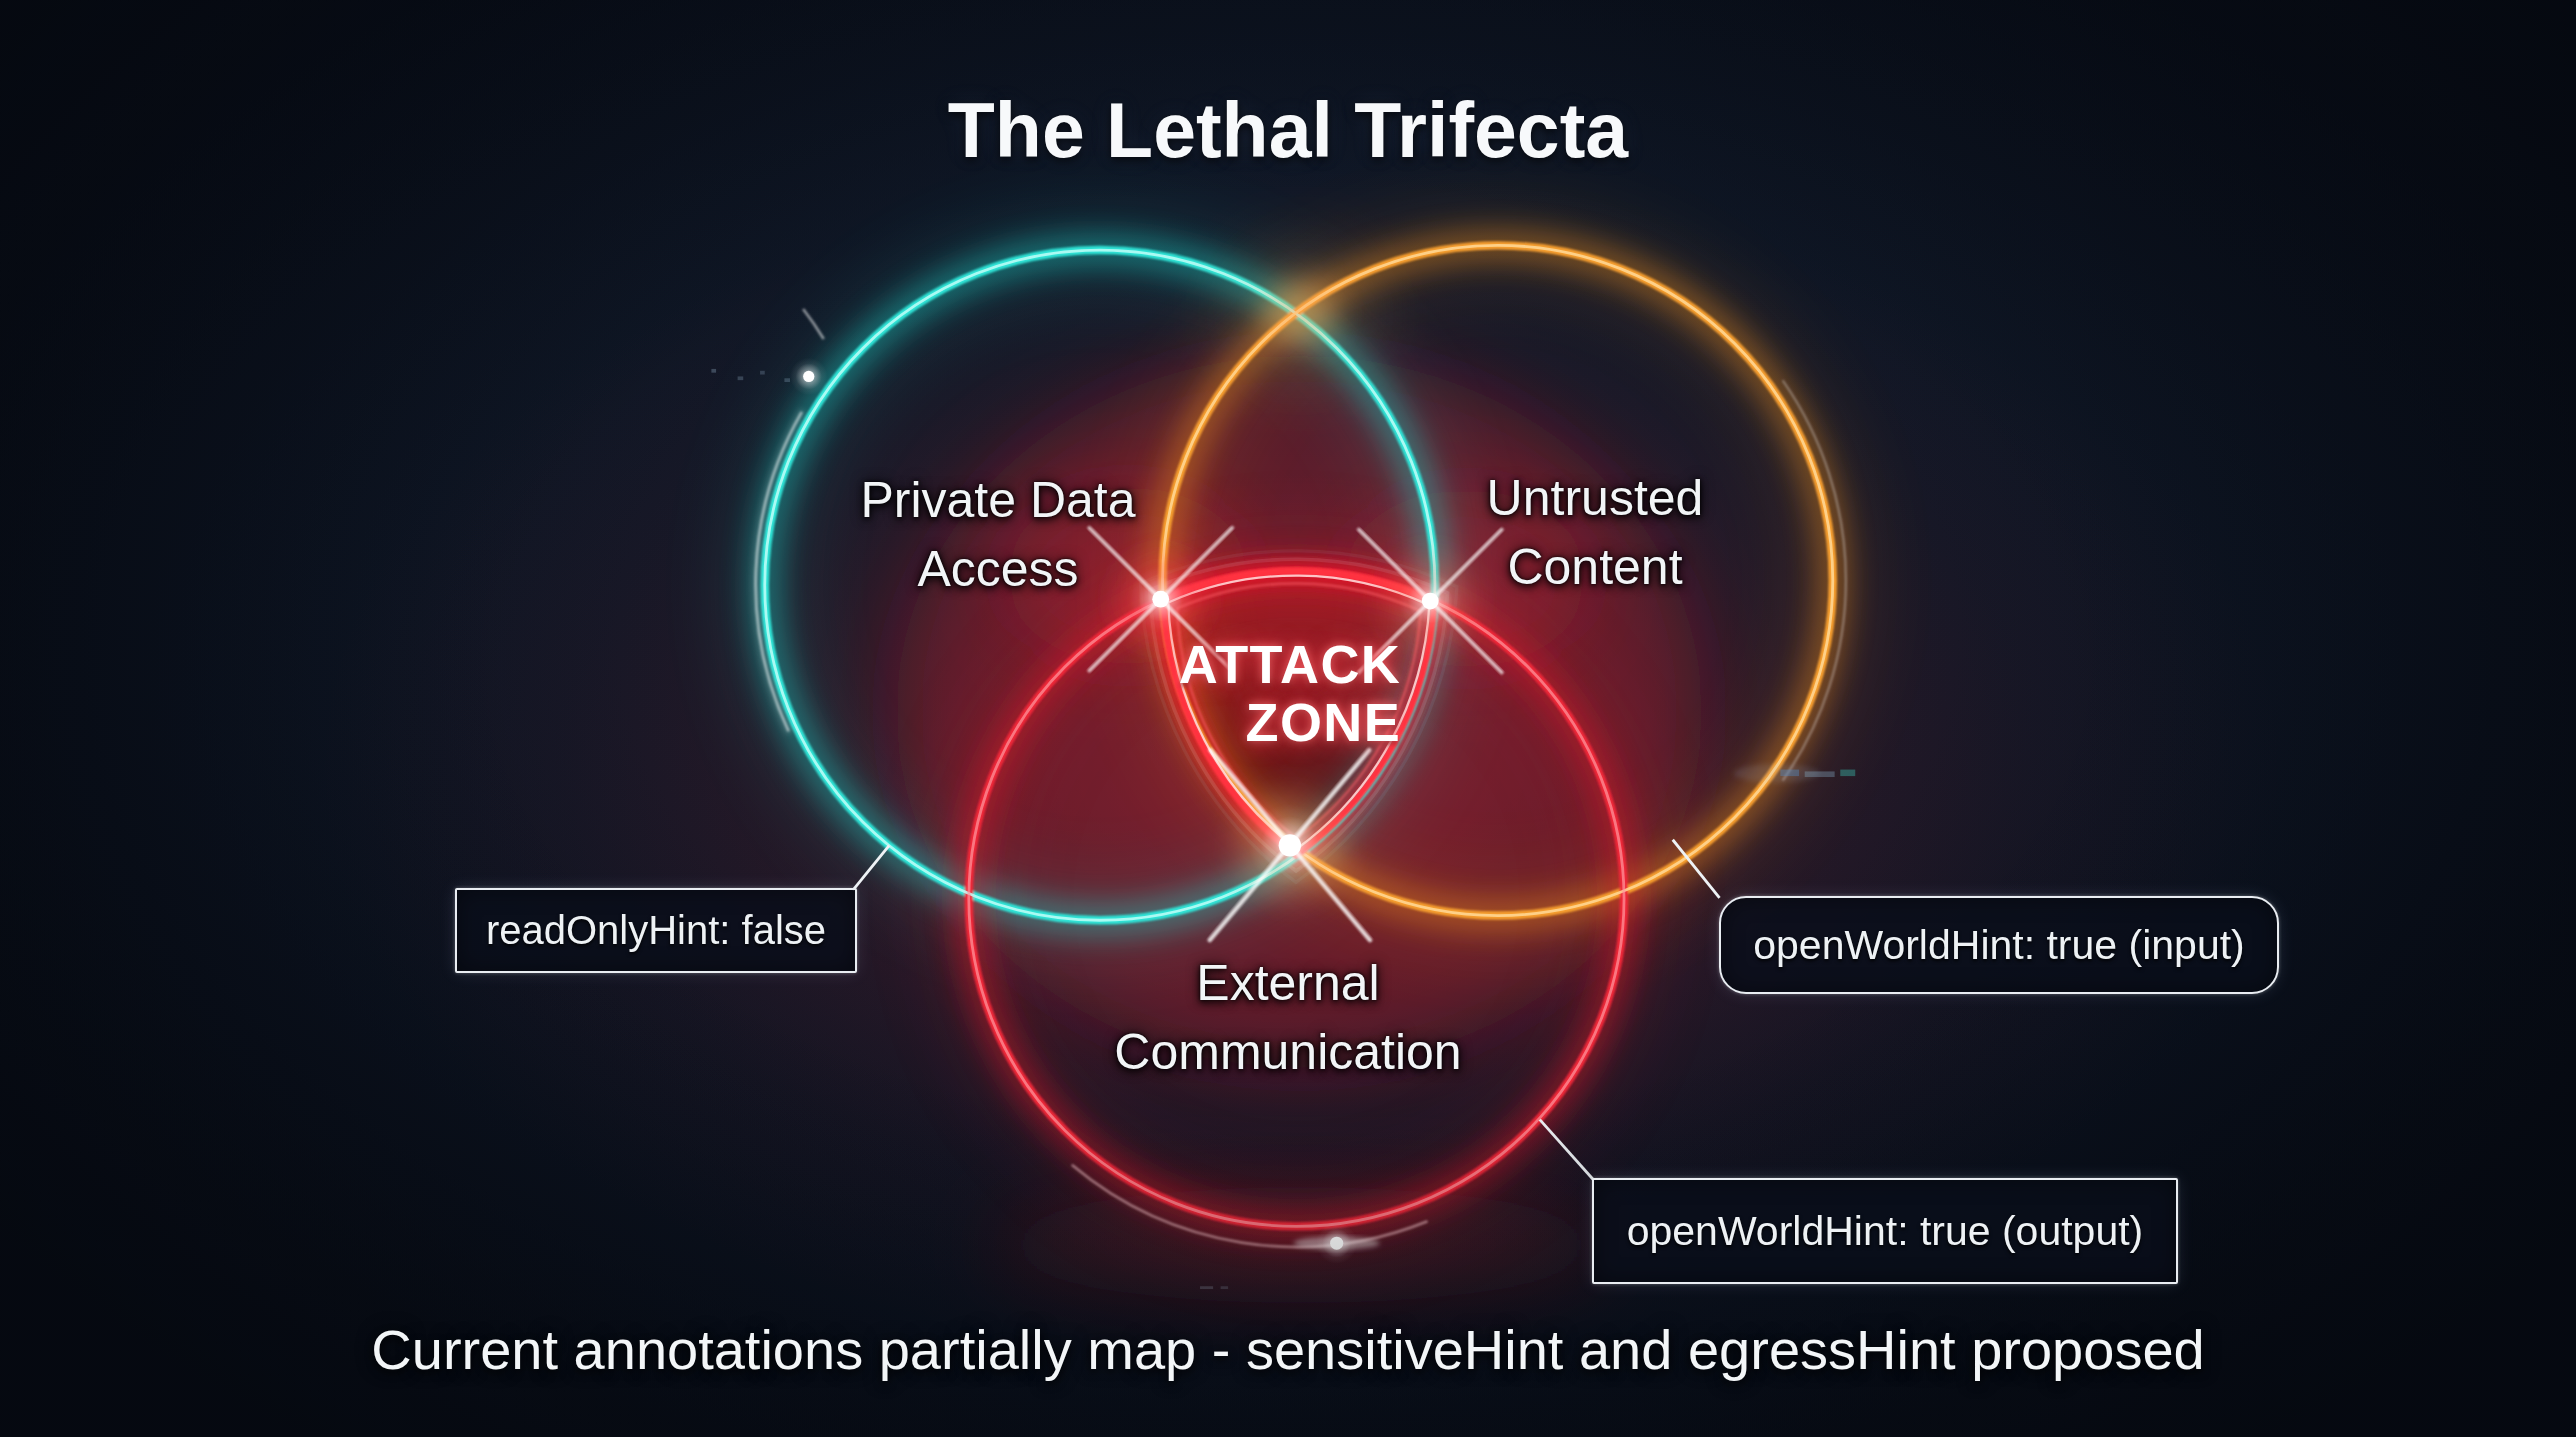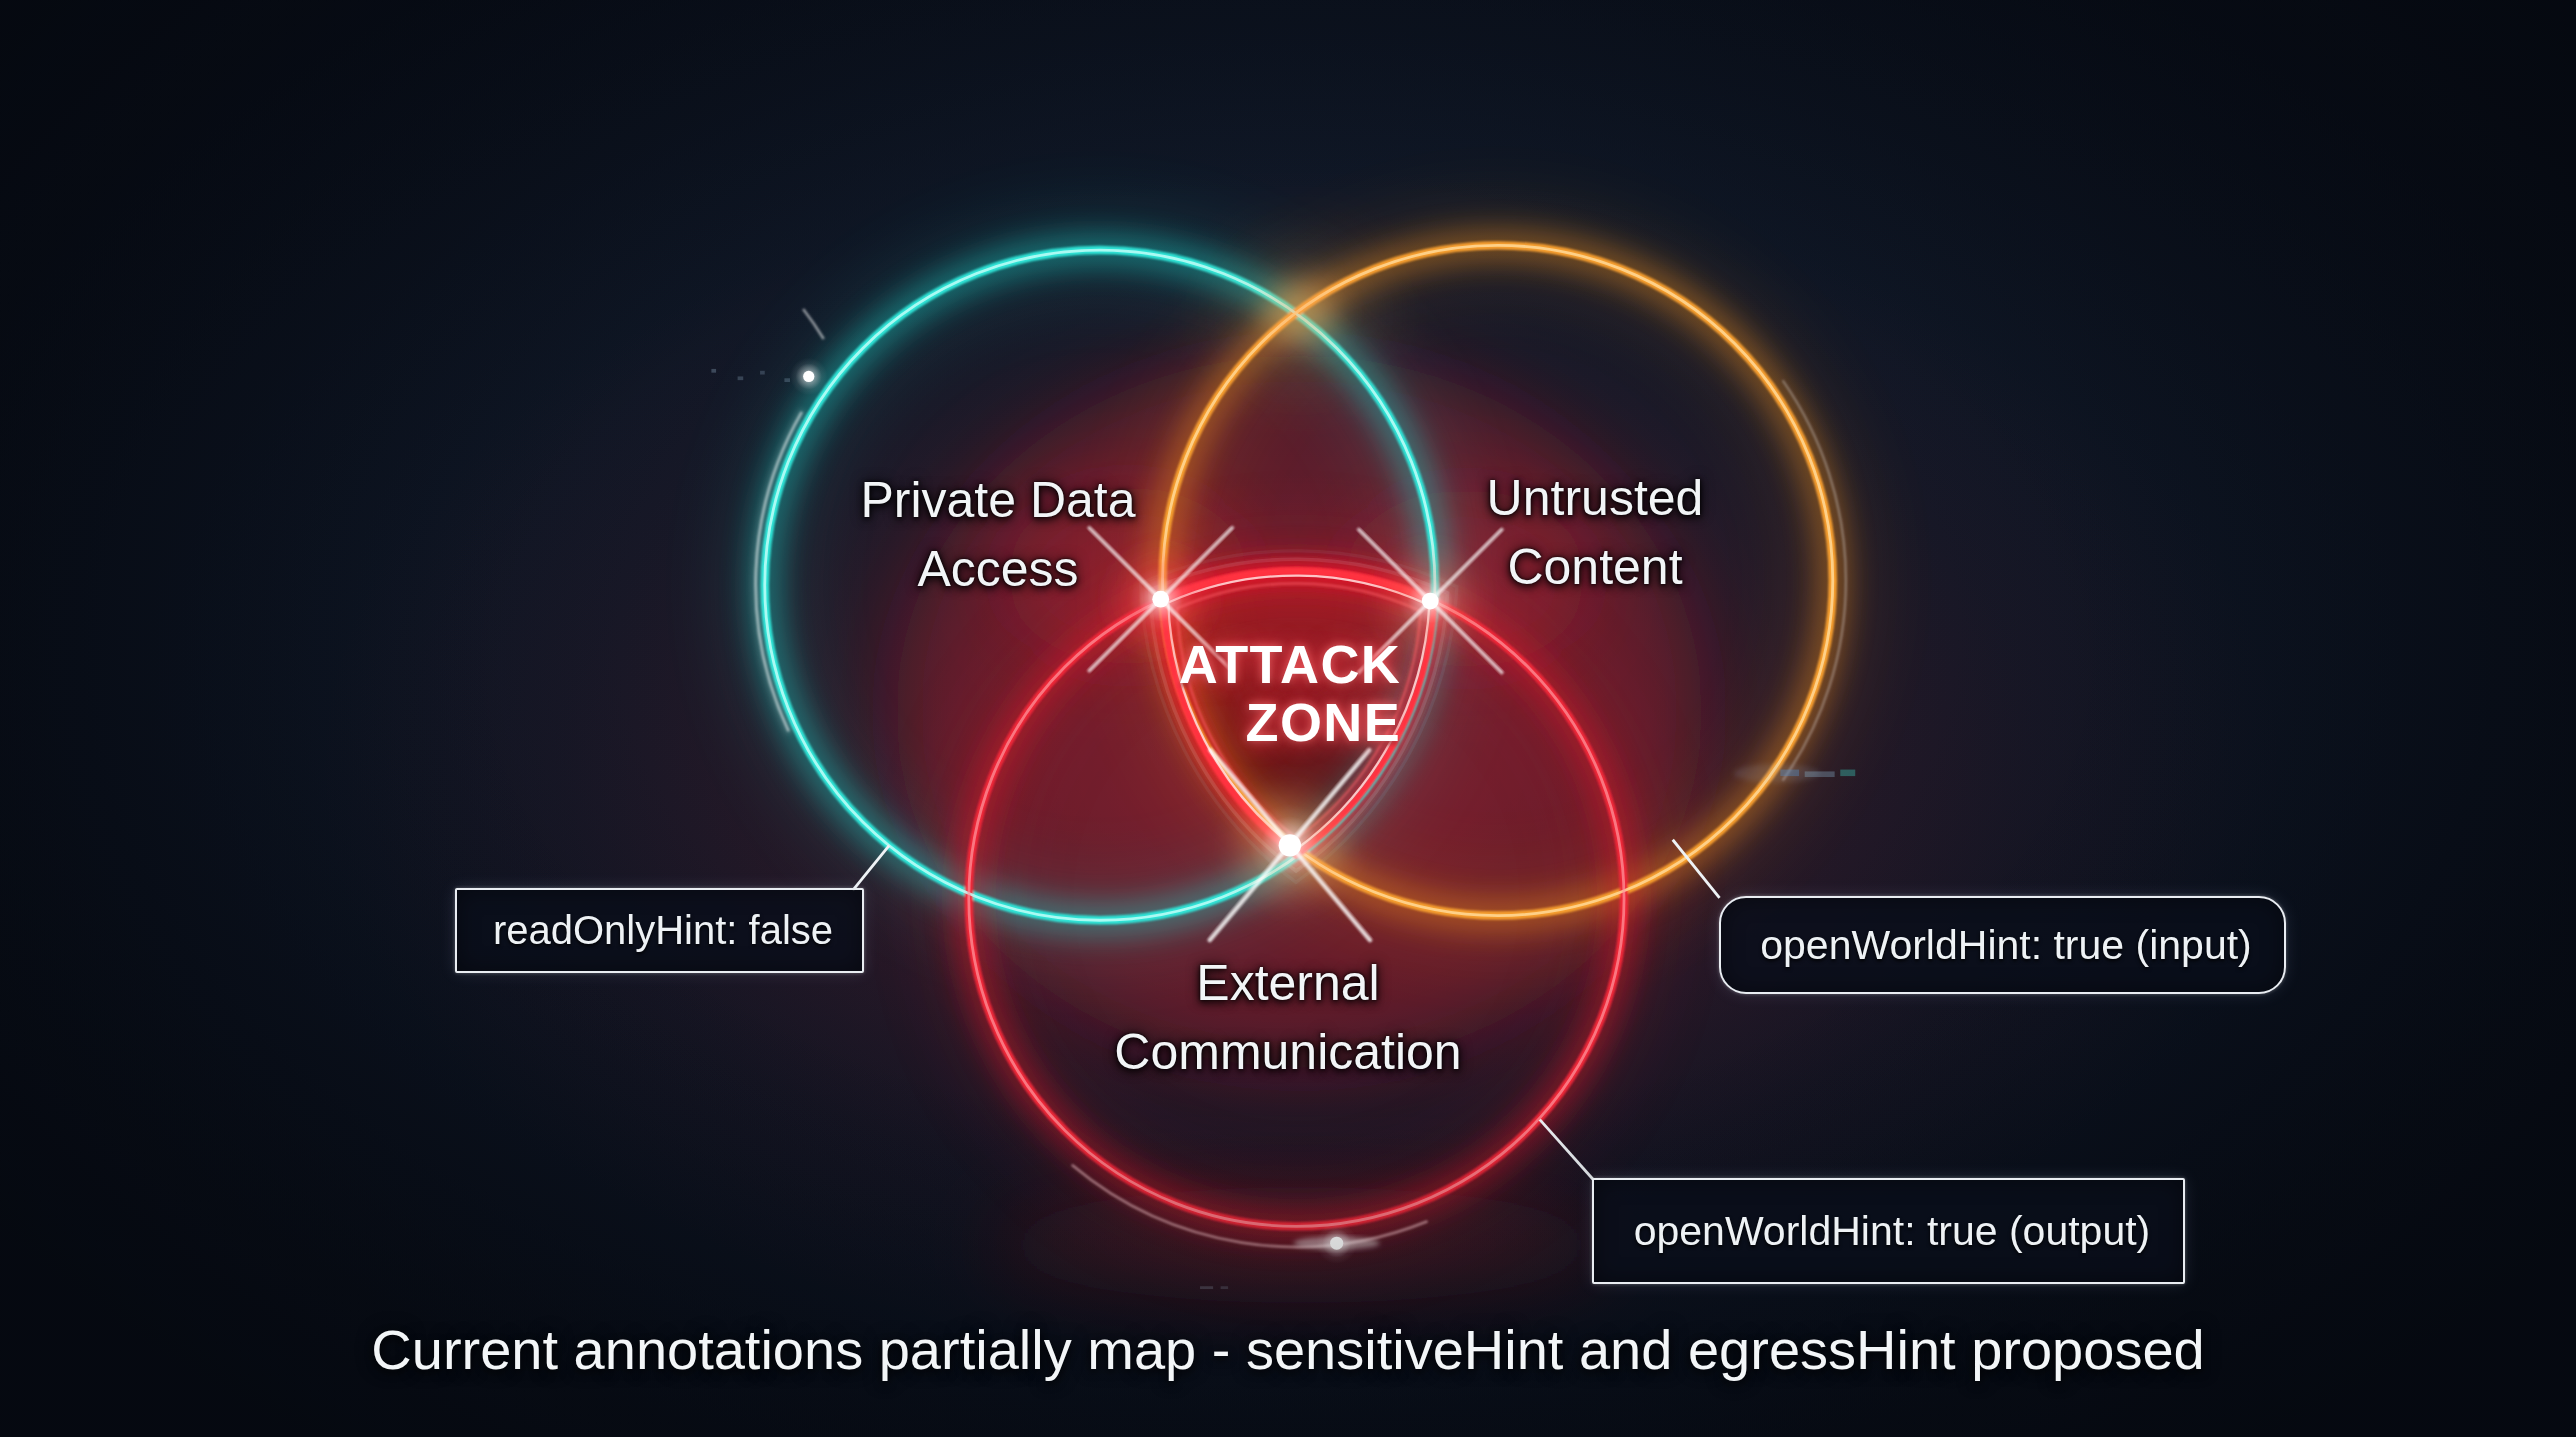--- a/index.html
+++ b/index.html
@@ -29,21 +29,20 @@
     font-size:54px;font-weight:700;letter-spacing:1.4px;color:#ffffff;line-height:58px;white-space:nowrap;
     text-shadow:0 0 22.5px rgba(255,70,80,0.95), 0 0 8.4px rgba(255,130,130,0.85), 0 2.8px 5.6px rgba(70,0,5,0.7);
   }
   .attack-label span{display:block;}
   .hint-box{
     position:absolute;display:flex;align-items:center;justify-content:center;
     border:2.8px solid #e9edf2;border-radius:1.9px;background:rgba(9,14,26,0.84);
     box-shadow:0 0 17px rgba(190,210,255,0.12), 0 0 3.7px rgba(255,255,255,0.30), inset 0 0 22.5px rgba(0,0,0,0.45);
     color:#eef2f5;white-space:nowrap;
     text-shadow:0 1.9px 3.7px rgba(0,0,0,0.9);
-    padding-left:7px;
   }
   .hint-readonly{left:455px;top:888px;width:398px;height:81px;font-size:40px;}
   .hint-input{left:1719px;top:896px;width:556px;height:94px;font-size:41px;border-radius:27px;}
   .hint-output{left:1592px;top:1178px;width:582px;height:102px;font-size:41px;}
   .caption{
     position:absolute;left:0;right:0;top:1316px;text-align:center;
     font-size:56px;font-weight:400;color:#f3f6f8;line-height:1.2;
     text-shadow:0 2.8px 8.4px rgba(0,0,0,0.8), 0 0 17px rgba(0,0,0,0.5);
   }
 </style>
@@ -204,20 +203,21 @@
         <ellipse cx="1898" cy="826" rx="46" ry="10" fill="rgba(170,200,230,0.12)" filter="url(#b3)"></ellipse>
         <rect x="1902" y="822" width="20" height="7" fill="rgba(80,140,200,0.40)"></rect>
         <rect x="1928" y="824" width="32" height="6" fill="rgba(150,200,230,0.30)"></rect>
         <rect x="1966" y="822" width="16" height="7" fill="rgba(60,220,200,0.35)"></rect>
       </g>
     </g>
   </svg>
 
   <div class="vignette"></div>
 
+  <div class="title">The Lethal Trifecta</div>
 
   <div class="circle-label" style="left:970px;top:466px;margin-left:28px;">
     <span>Private Data</span>
     <span>Access</span>
   </div>
 
   <div class="circle-label" style="left:1288px;top:949px;">
     <span>External</span>
     <span>Communication</span>
   </div>

